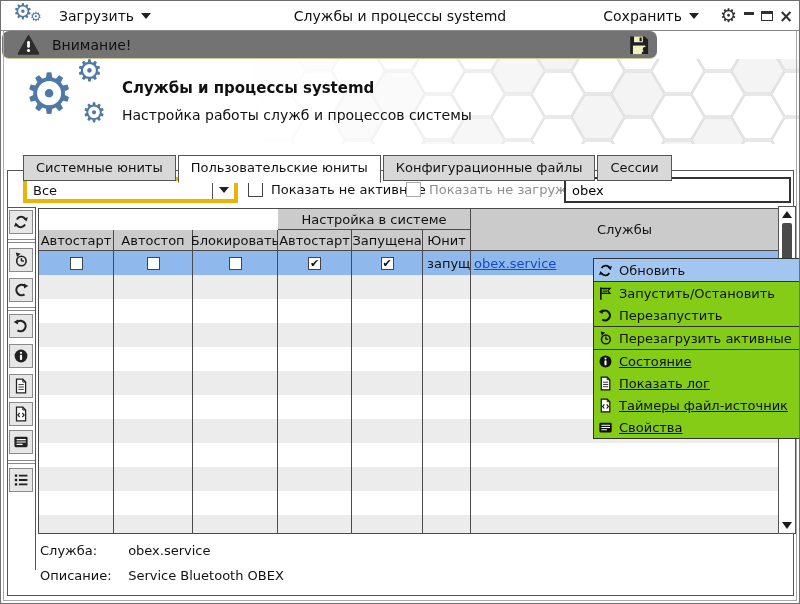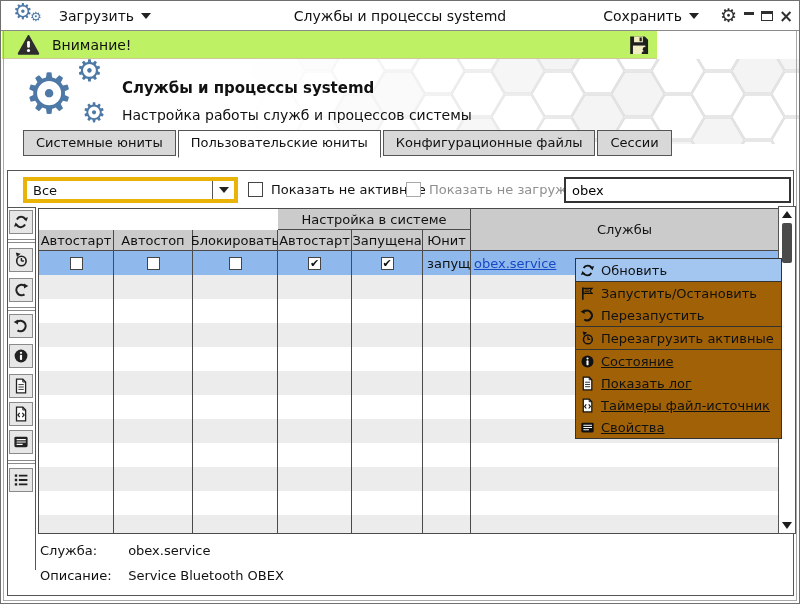--- a/index.html
+++ b/index.html
@@ -24,37 +24,37 @@
   .save-btn{right:100px;}
   .caret{width:0;height:0;border-left:5px solid transparent;border-right:5px solid transparent;border-top:6px solid #222;}
   .tb-title{position:absolute;left:0;right:0;top:0;height:30px;line-height:30px;text-align:center;font-size:14px;font-weight:500;}
   .tb-gear{position:absolute;right:62px;top:3px;font-size:19px;color:#2f2f2f;}
   .win-btn{position:absolute;top:0;height:30px;width:16px;display:flex;align-items:center;justify-content:center;}
   .win-min{right:42px;}  .win-max{right:24px;}  .win-close{right:5px;font-size:17px;font-weight:bold;color:#2f2f2f;}
   .minbar{width:10px;height:3px;background:#2f2f2f;margin-bottom:6px;}
   .maxbox{width:12px;height:10px;border:1.5px solid #2f2f2f;border-top:3.5px solid #2f2f2f;}
 
   
-  .warnbar{position:absolute;left:1px;top:30px;width:655px;height:28px;background:#bef264;border-bottom:1px solid #cdc99b;}
+  .warnbar{position:absolute;left:1px;top:30px;width:655px;height:28px;background:#737373;border-bottom:1px solid #cdc99b;border-radius:7px;}
   .warn-icon{position:absolute;left:14px;top:3px;}
   .warn-text{position:absolute;left:50px;top:0;height:28px;line-height:28px;font-size:14px;}
   .save-file{position:absolute;right:7px;top:3px;cursor:pointer;}
 
   
   .banner{position:absolute;left:1px;top:58px;width:798px;height:85px;background:#fff;overflow:hidden;}
   .hex-svg{position:absolute;left:0;top:0;}
   .logo{position:absolute;left:22px;top:0px;width:100px;height:85px;color:#4e79a7;}
   .logo .g1{position:absolute;left:0;top:2px;font-size:56px;}
   .logo .g2{position:absolute;left:52px;top:-6px;font-size:30px;}
   .logo .g3{position:absolute;left:58px;top:38px;font-size:27px;}
   .b-title{position:absolute;left:120px;top:20px;font-size:15px;font-weight:bold;}
   .b-sub{position:absolute;left:120px;top:48px;font-size:14px;}
 
   
-  .tabs{position:absolute;left:22px;top:129px;height:28px;display:flex;z-index:5;}
+  .tabs{position:absolute;left:22px;top:154px;height:28px;display:flex;z-index:5;}
   .tab{height:26px;line-height:24px;padding:0 12px;border:1px solid #555;background:#d8d8d8;margin-right:2px;font-size:13px;cursor:pointer;}
   .tab.active{background:#fff;height:28px;border-bottom:1px solid #fff;}
 
   
   .panel{position:absolute;left:6px;top:169px;width:787px;height:426px;border:1px solid #555;background:#fff;z-index:1;}
 
   
   .combo{position:absolute;left:15px;top:6px;width:215px;height:26px;border:4px solid #eab308;display:flex;align-items:center;cursor:pointer;}
   .combo-val{flex:1;padding-left:6px;}
   .combo-arrow{width:22px;height:100%;border-left:1px solid #555;display:flex;align-items:center;justify-content:center;}
@@ -92,21 +92,21 @@
   .tri-up{width:0;height:0;border-left:5px solid transparent;border-right:5px solid transparent;border-bottom:7px solid #1c1c1c;}
   .tri-down{width:0;height:0;border-left:5px solid transparent;border-right:5px solid transparent;border-top:7px solid #1c1c1c;}
   .sb-thumb{position:absolute;left:3px;top:16px;width:10px;height:40px;background:#4a4a4a;border-radius:2px;cursor:grab;}
 
   
   .foot-line{position:absolute;left:32px;font-size:13px;}
   .fl1{top:372px;}  .fl2{top:397px;}
   .foot-label{display:inline-block;width:84px;}
 
   
-  .ctx{position:absolute;left:574px;top:257px;width:207px;background:#a16207;border:1px solid #333;z-index:50;}
+  .ctx{position:absolute;left:592px;top:257px;width:207px;background:#84cc16;border:1px solid #333;z-index:50;}
   .ctx-group{border-bottom:1px solid #333;}
   .ctx-group:last-child{border-bottom:none;text-decoration:underline;}
   .ctx-item{height:22px;display:flex;align-items:center;gap:6px;padding-left:4px;cursor:pointer;font-size:13px;white-space:nowrap;}
   .ctx-item.hl{background:#a3c6f1;}
   .ctx-item svg{flex:0 0 auto;}
   .icon16{width:16px;height:16px;}
   .icon15{width:15px;height:15px;}
 </style>
 </head>
 <body>

